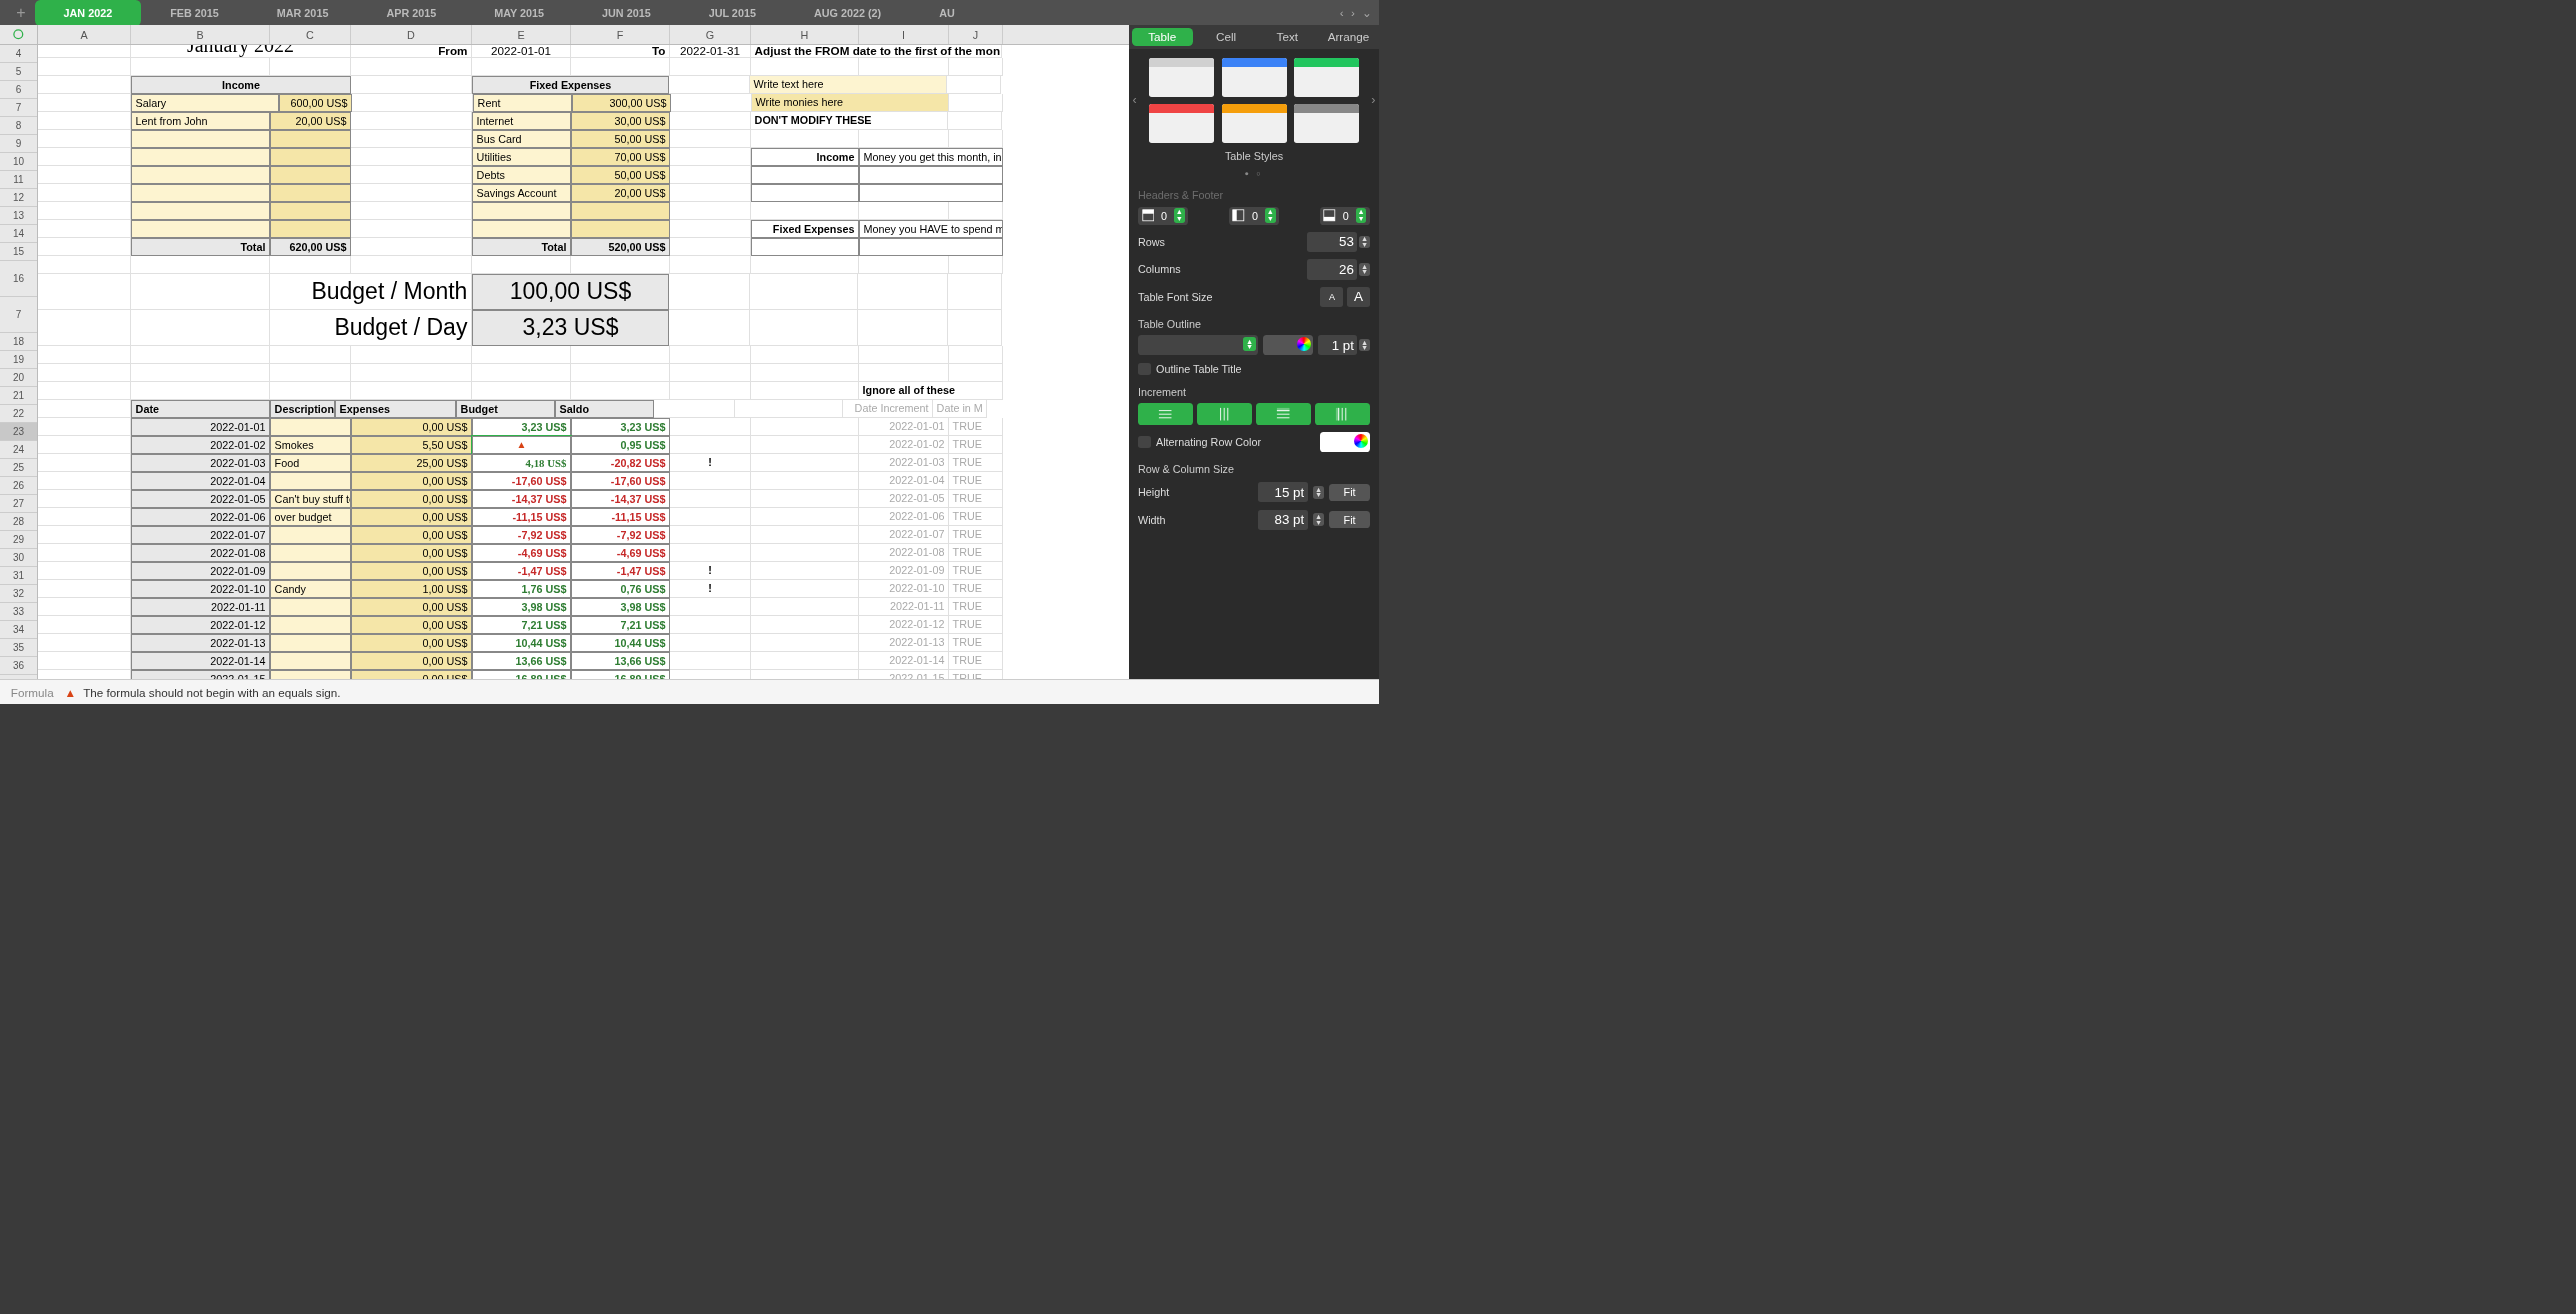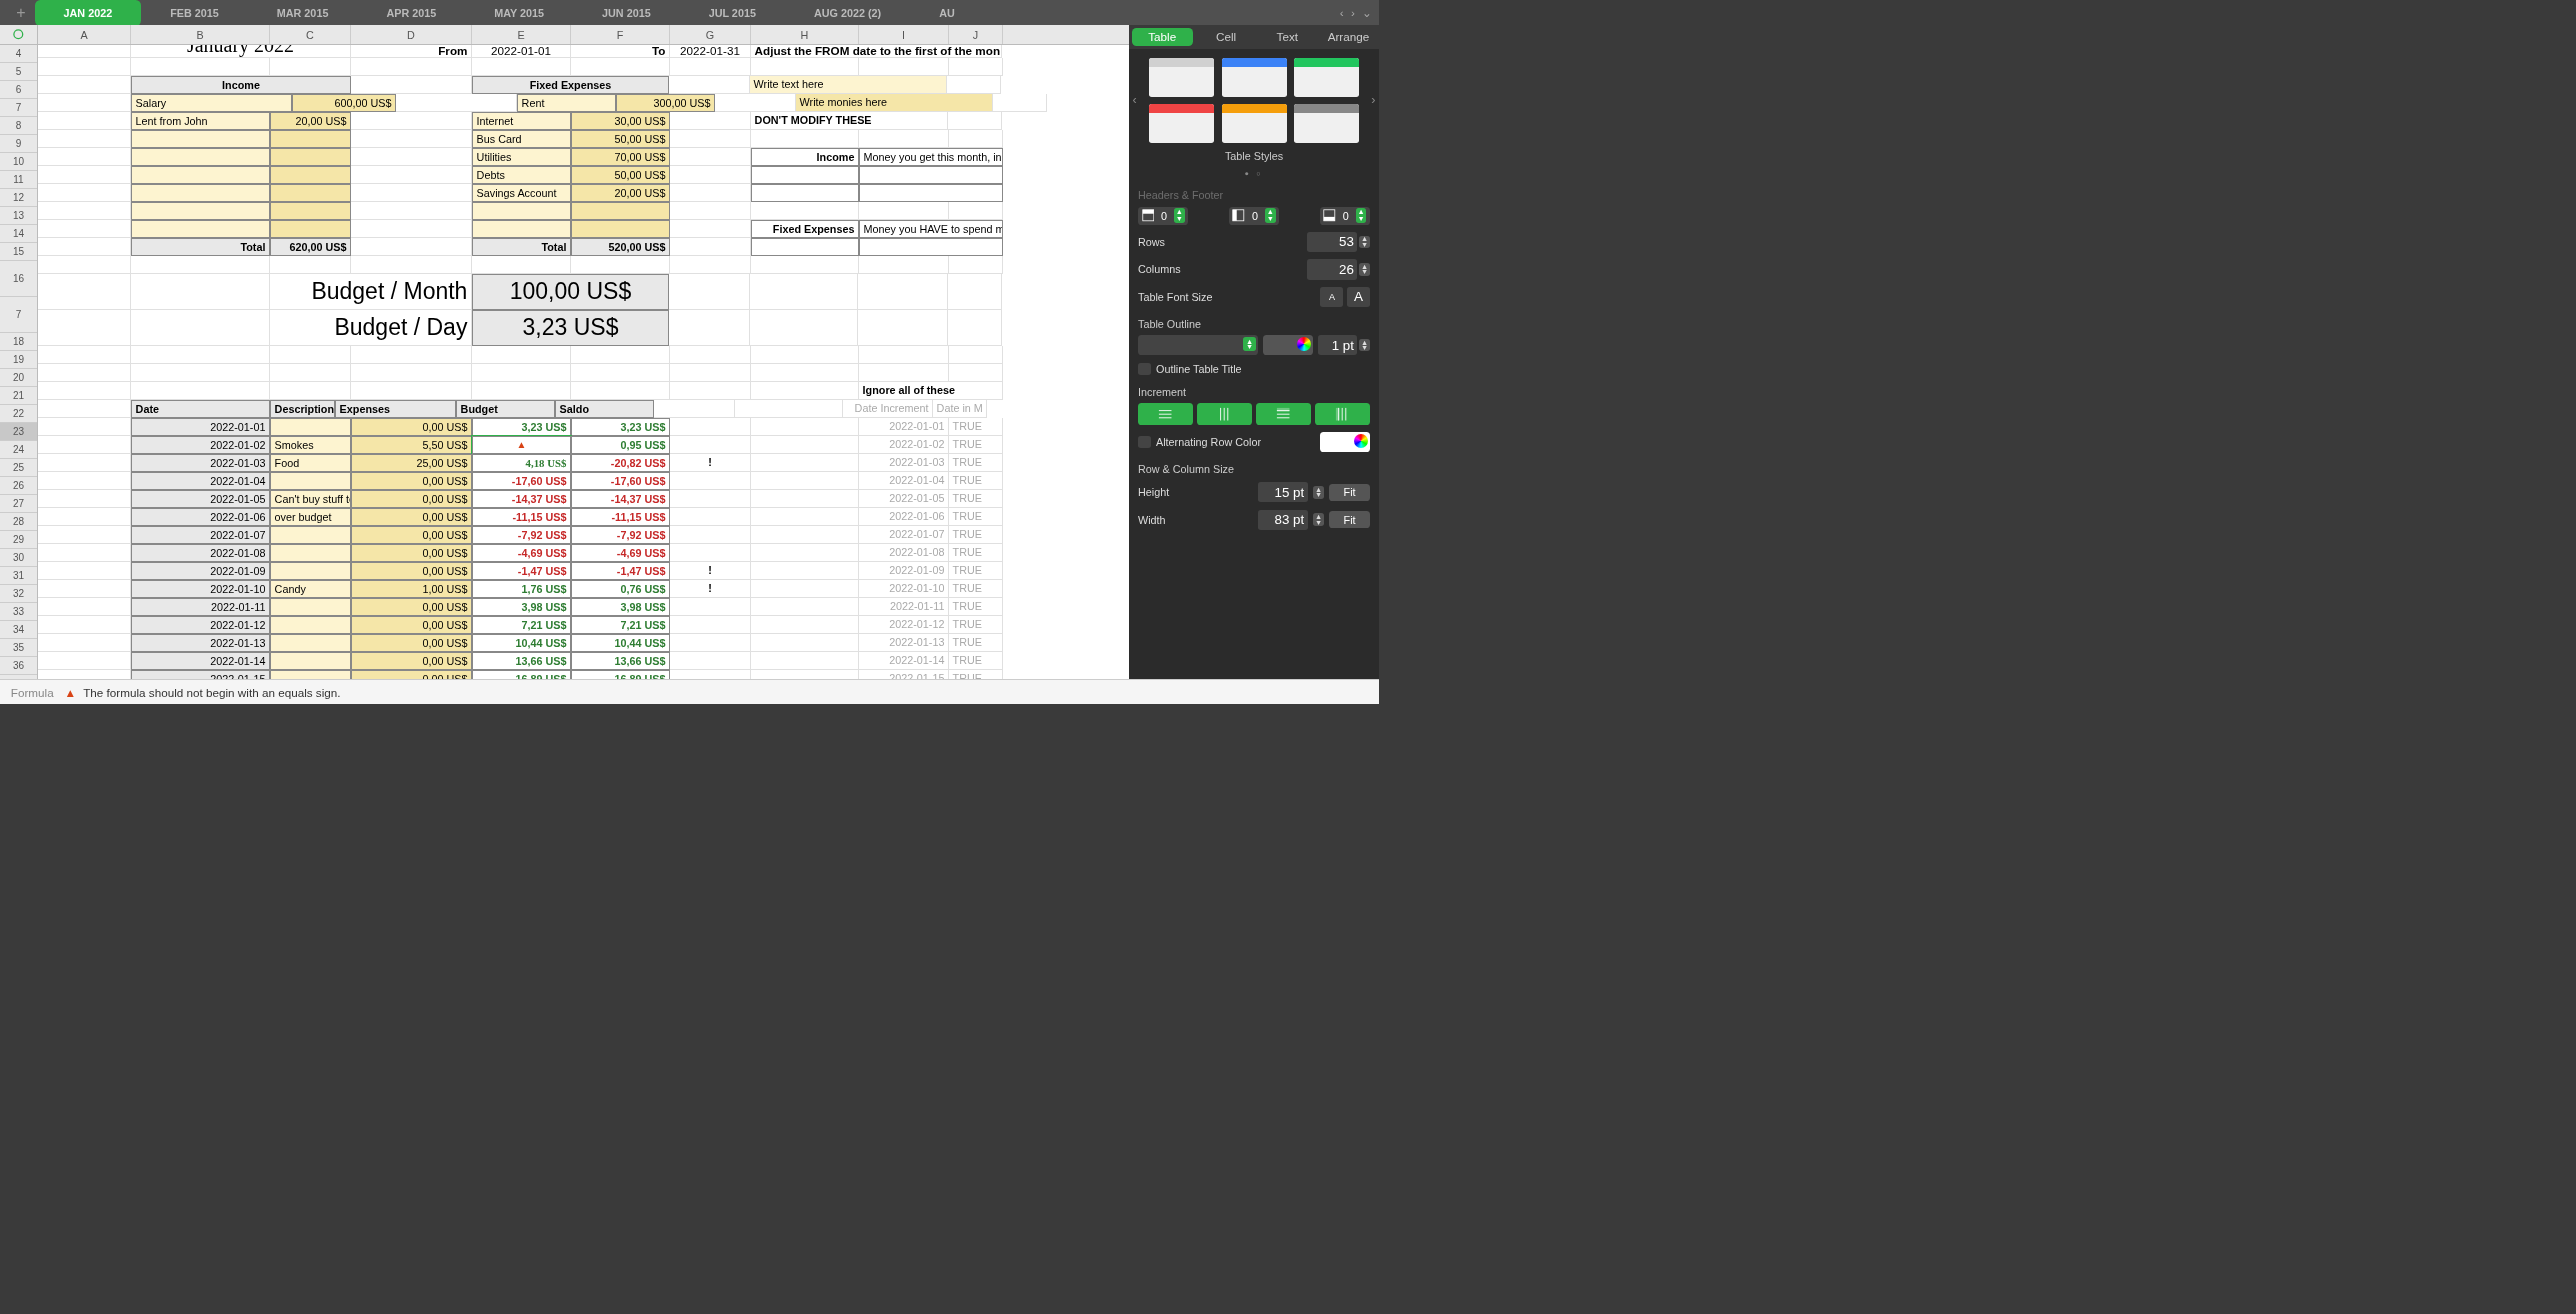--- a/index.html
+++ b/index.html
@@ -192,22 +192,22 @@
           <div class="cell " style="width: 93px;"></div>
           <div class="cell hdr c b" style="width: 220px;">Income</div>
           <div class="cell " style="width: 121px;"></div>
           <div class="cell hdr c b" style="width: 197px;">Fixed Expenses</div>
           <div class="cell " style="width: 81px;"></div>
           <div class="cell lyel" style="width: 197px;">Write text here</div>
           <div class="cell " style="width: 54px;"></div>
         </div>
         <div class="gridrow">
           <div class="cell " style="width: 93px;"></div>
-          <div class="cell lyel bor" style="width: 161px;">Salary</div>
-          <div class="cell yel bor r" style="width: 104px;">600,00 US$</div>
+          <div class="cell lyel bor" style="width: 148px;">Salary</div>
+          <div class="cell yel bor r" style="width: 73px;">600,00 US$</div>
           <div class="cell " style="width: 121px;"></div>
           <div class="cell lyel bor" style="width: 99px;">Rent</div>
           <div class="cell yel bor r" style="width: 99px;">300,00 US$</div>
           <div class="cell " style="width: 81px;"></div>
           <div class="cell yel" style="width: 197px;">Write monies here</div>
           <div class="cell " style="width: 54px;"></div>
         </div>
         <div class="gridrow">
           <div class="cell " style="width: 93px;"></div>
           <div class="cell lyel bor" style="width: 139px;">Lent from John</div>

